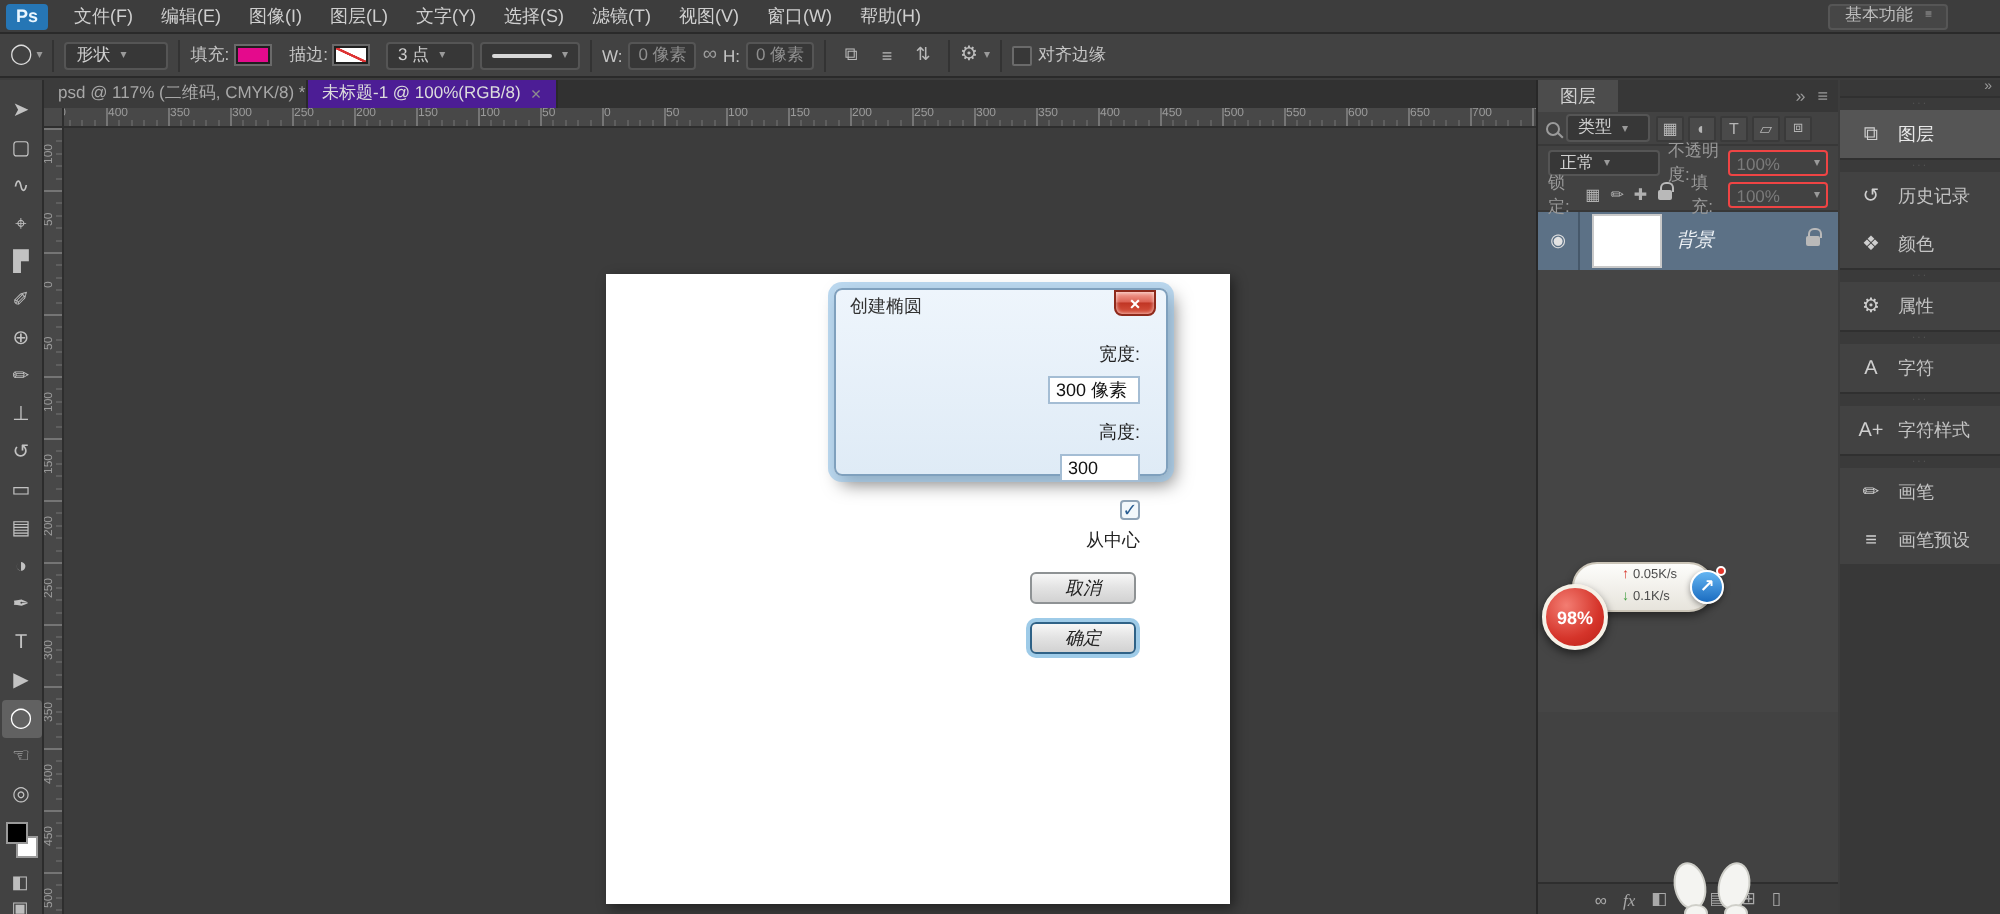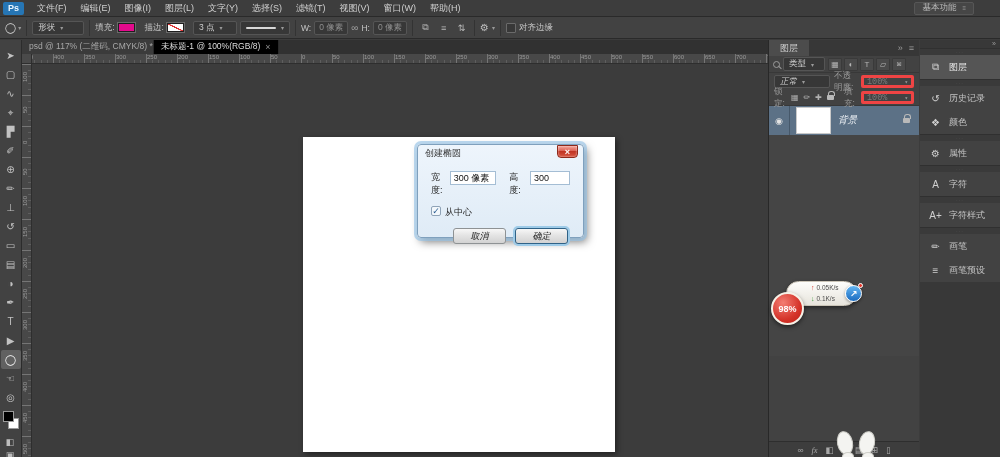--- a/index.html
+++ b/index.html
@@ -30,21 +30,21 @@
   .line-style{width:30px;height:2px;background:#d8d8d8;border-radius:1px;}
   .val-box{background:#373737;border:1px solid #555;border-radius:2px;height:14px;min-width:34px;
            display:flex;align-items:center;padding:0 4px;color:#8f8f8f;}
   .obtn{width:15px;height:15px;display:flex;align-items:center;justify-content:center;font-size:9px;color:#b9b9b9;}
   .checkbox{width:10px;height:10px;background:#383838;border:1px solid #6a6a6a;border-radius:1px;
             display:flex;align-items:center;justify-content:center;font-size:8px;color:#ddd;}
   
   .tabbar{position:absolute;left:22px;top:40px;width:746px;height:14px;background:#313131;display:flex;z-index:10;}
   .tab{display:flex;align-items:center;gap:5px;padding:0 7px;font-size:8.5px;color:#a8a8a8;background:#3b3b3b;
        border-right:1px solid #292929;max-width:132px;white-space:nowrap;overflow:hidden;}
-  .tab.active{background:#000000;color:#dcdcdc;}
+  .tab.active{background:#4c1d95;color:#dcdcdc;}
   .tab .tclose{color:#8d8d8d;font-size:9px;flex:none;}
   
   .toolbar{position:absolute;left:0;top:40px;width:22px;height:417px;background:#424242;border-right:1px solid #2c2c2c;z-index:20;}
   .toolbar-tools{display:flex;flex-direction:column;align-items:center;padding-top:6px;}
   .tool{width:20px;height:19px;display:flex;align-items:center;justify-content:center;font-size:10px;color:#c2c2c2;}
   .tool.active{background:#616161;border-radius:2px;color:#fff;}
   .fgbg{position:relative;width:22px;height:26px;margin-top:2px;}
   .fg{position:absolute;left:3px;top:2px;width:11px;height:11px;background:#000;border:1px solid #9a9a9a;z-index:2;}
   .bg{position:absolute;left:8px;top:9px;width:11px;height:11px;background:#fff;border:1px solid #9a9a9a;}
   .tb-extra{width:20px;height:13px;display:flex;align-items:center;justify-content:center;font-size:9px;color:#bdbdbd;}
@@ -68,21 +68,21 @@
   
   .dialog{position:absolute;left:417px;top:144px;width:167px;height:94px;border-radius:4px;z-index:40;
           border:1px solid #7fa0bd;background:linear-gradient(#eef5fc,#dfebf6);
           box-shadow:0 0 0 3px rgba(150,195,230,.65),3px 4px 9px rgba(0,0,0,.5);font-size:9px;color:#222;}
   .dlg-titlebar{height:16px;display:flex;align-items:center;padding-left:7px;}
   .dlg-title{font-size:9px;color:#333;text-align:right;}
   .dlg-close{margin-left:auto;margin-right:5px;margin-top:-3px;width:21px;height:13px;border-radius:0 0 4px 4px;
              background:linear-gradient(#f4a397,#dc6254 45%,#c03524 50%,#d8543f);border:1px solid #8e2a1c;
              color:#fff;font-size:9px;font-weight:bold;display:flex;align-items:center;justify-content:center;
              box-shadow:inset 0 0 2px rgba(255,255,255,.8);}
-  .dlg-row{display:flex;align-items:flex-start;padding:0 13px;}
+  .dlg-row{display:flex;align-items:flex-end;padding:0 13px;flex-direction:column;}
   .dlg-row1{margin-top:10px;gap:4px;}
   .dlg-input{height:14px;border:1px solid #a4bdd4;background:#fff;font-size:9px;padding:0 3px;
              font-family:"Liberation Sans",sans-serif;color:#111;}
   .w-input{width:46px;}.h-input{width:40px;margin-left:2px;}
   .hgap{width:8px;}
   .dlg-row2{margin-top:9px;gap:4px;}
   .dlg-checkbox{width:10px;height:10px;border:1px solid #8fa3b7;background:#f2f7fb;border-radius:2px;
                 display:flex;align-items:center;justify-content:center;font-size:9px;color:#2a5d92;font-weight:bold;}
   .dlg-row3{margin-top:9px;justify-content:flex-end;gap:9px;padding-right:15px;font-style:italic;}
   .dlg-btn{width:53px;height:16px;border:1px solid #8e9294;border-radius:3px;font-size:9px;color:#222;
@@ -95,24 +95,24 @@
   .panel-tab{height:16px;background:#4c4c4c;color:#d0d0d0;display:flex;align-items:center;padding:0 11px;font-size:9px;}
   .panel-tab-icons{margin-left:auto;margin-right:5px;display:flex;gap:6px;color:#9a9a9a;font-size:9px;}
   .filter-row{height:17px;display:flex;align-items:center;gap:3px;padding:0 4px;border-bottom:1px solid #383838;}
   .icon-search{width:7px;height:7px;border:1px solid #9b9b9b;border-radius:50%;position:relative;flex:none;}
   .icon-search::after{content:'';position:absolute;width:4px;height:1px;background:#9b9b9b;
                       transform:rotate(45deg);right:-3px;bottom:-1px;}
   .type-dd{flex:none;min-width:42px;}
   .fbtn{width:14px;height:13px;display:flex;align-items:center;justify-content:center;font-size:8px;
         color:#b5b5b5;background:#4a4a4a;border:1px solid #3a3a3a;border-radius:1px;}
   .blend-row{height:17px;display:flex;align-items:center;gap:4px;padding:0 5px;}
-  .blend-dd{min-width:56px;height:13px;font-style:italic;}
+  .blend-dd{min-width:56px;height:13px;}
   .dim-label{color:#9a9a9a;}
-  .dim-box{display:flex;align-items:center;gap:17px;border:3px solid #ef4444;border-radius:2px;height:13px;
-           padding:0 3px;color:#7b7b7b;font-family:Liberation Mono, monospace;}
+  .dim-box{display:flex;align-items:center;gap:17px;border:1px solid #ef4444;border-radius:2px;height:13px;
+           padding:0 3px;color:#7b7b7b;}
   .lock-row{height:16px;display:flex;align-items:center;gap:4px;padding:0 5px;border-bottom:1px solid #383838;}
   .lkbtn{font-size:8px;color:#b0b0b0;}
   .icon-lock{width:7px;height:5px;background:#b9b9b9;position:relative;display:inline-block;border-radius:1px;}
   .icon-lock::before{content:'';position:absolute;top:-4px;left:1px;width:5px;height:4px;border:1px solid #b9b9b9;
                      border-bottom:none;border-radius:3px 3px 0 0;}
   .layer-row{height:29px;background:#5c7186;display:flex;align-items:center;}
   .eye-cell{width:21px;height:29px;border-right:1px solid #46586a;display:flex;align-items:center;
             justify-content:center;color:#e3e3e3;font-size:9px;}
   .layer-thumb{width:35px;height:27px;background:#fff;border:1px solid #c9c9c9;margin:0 7px 0 6px;flex:none;}
   .layer-name{flex:1;font-style:italic;font-size:9.5px;color:#ecf0f4;}

